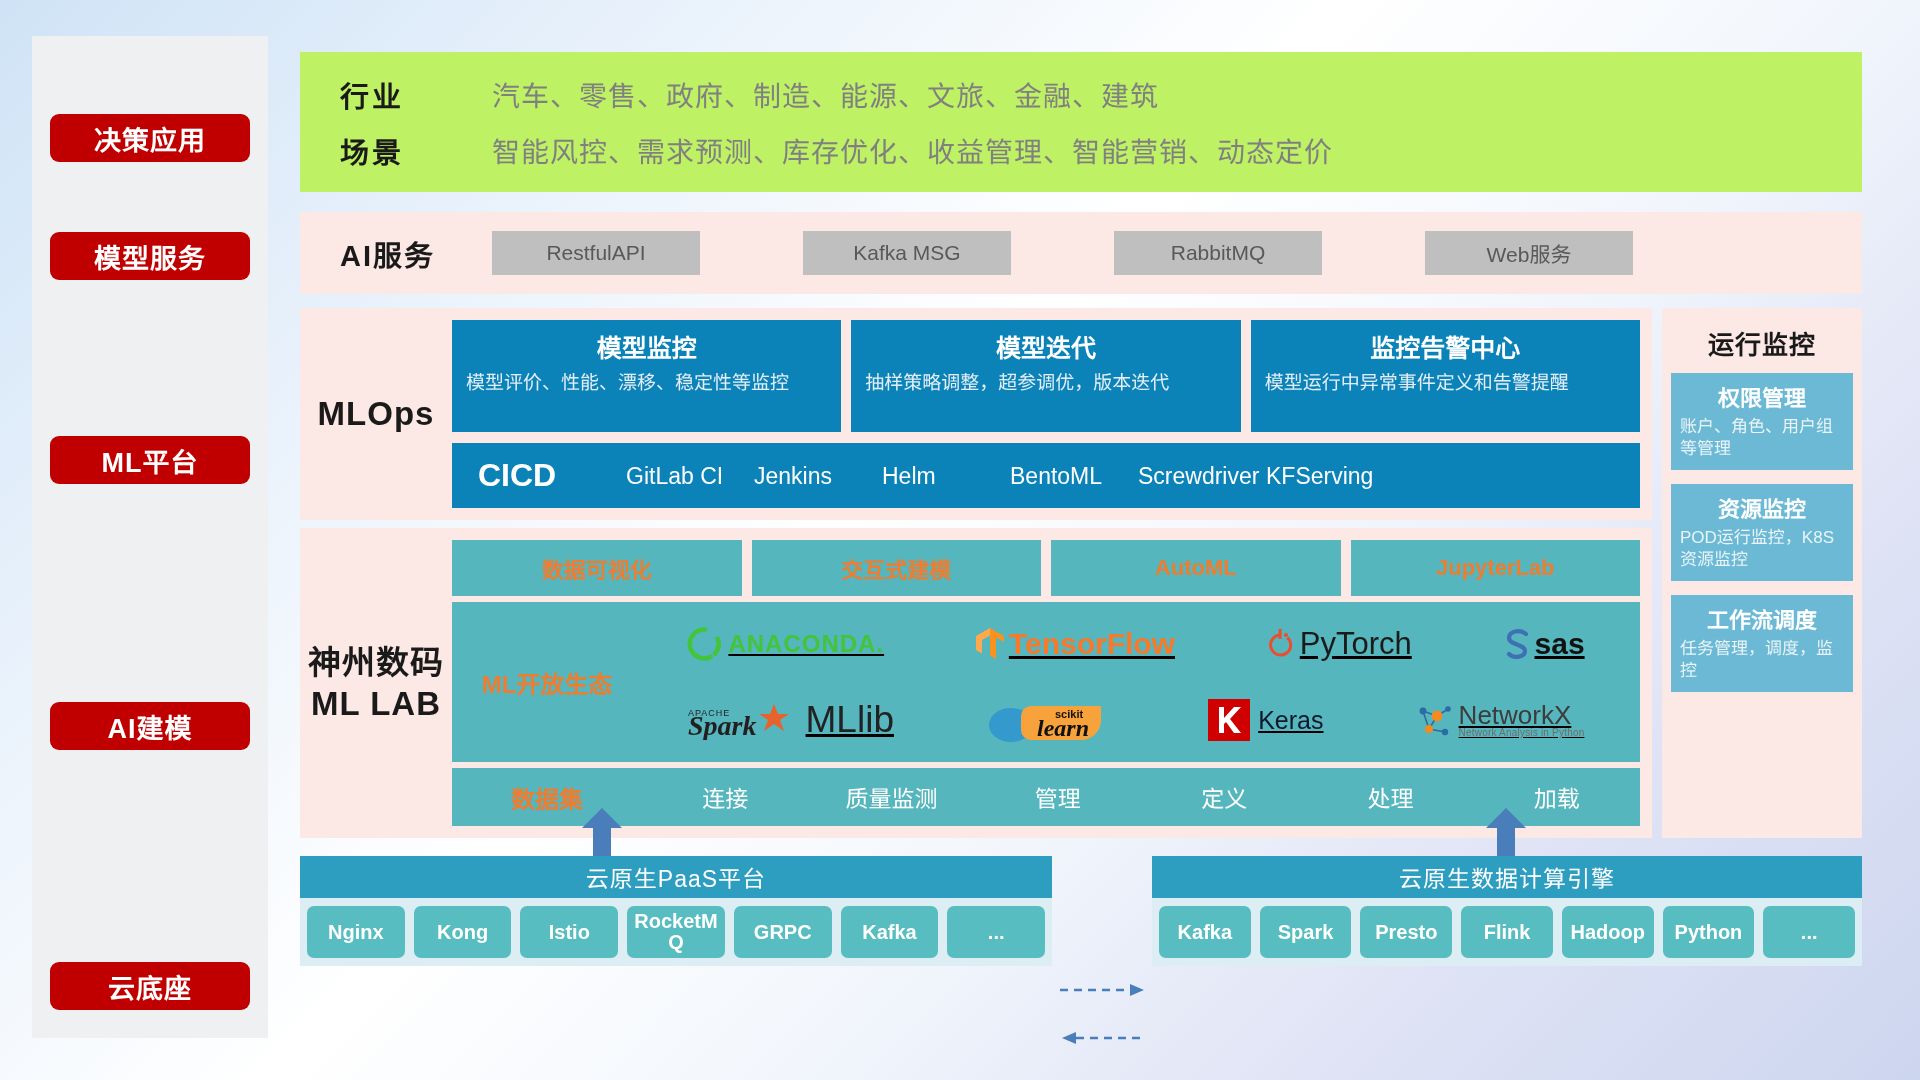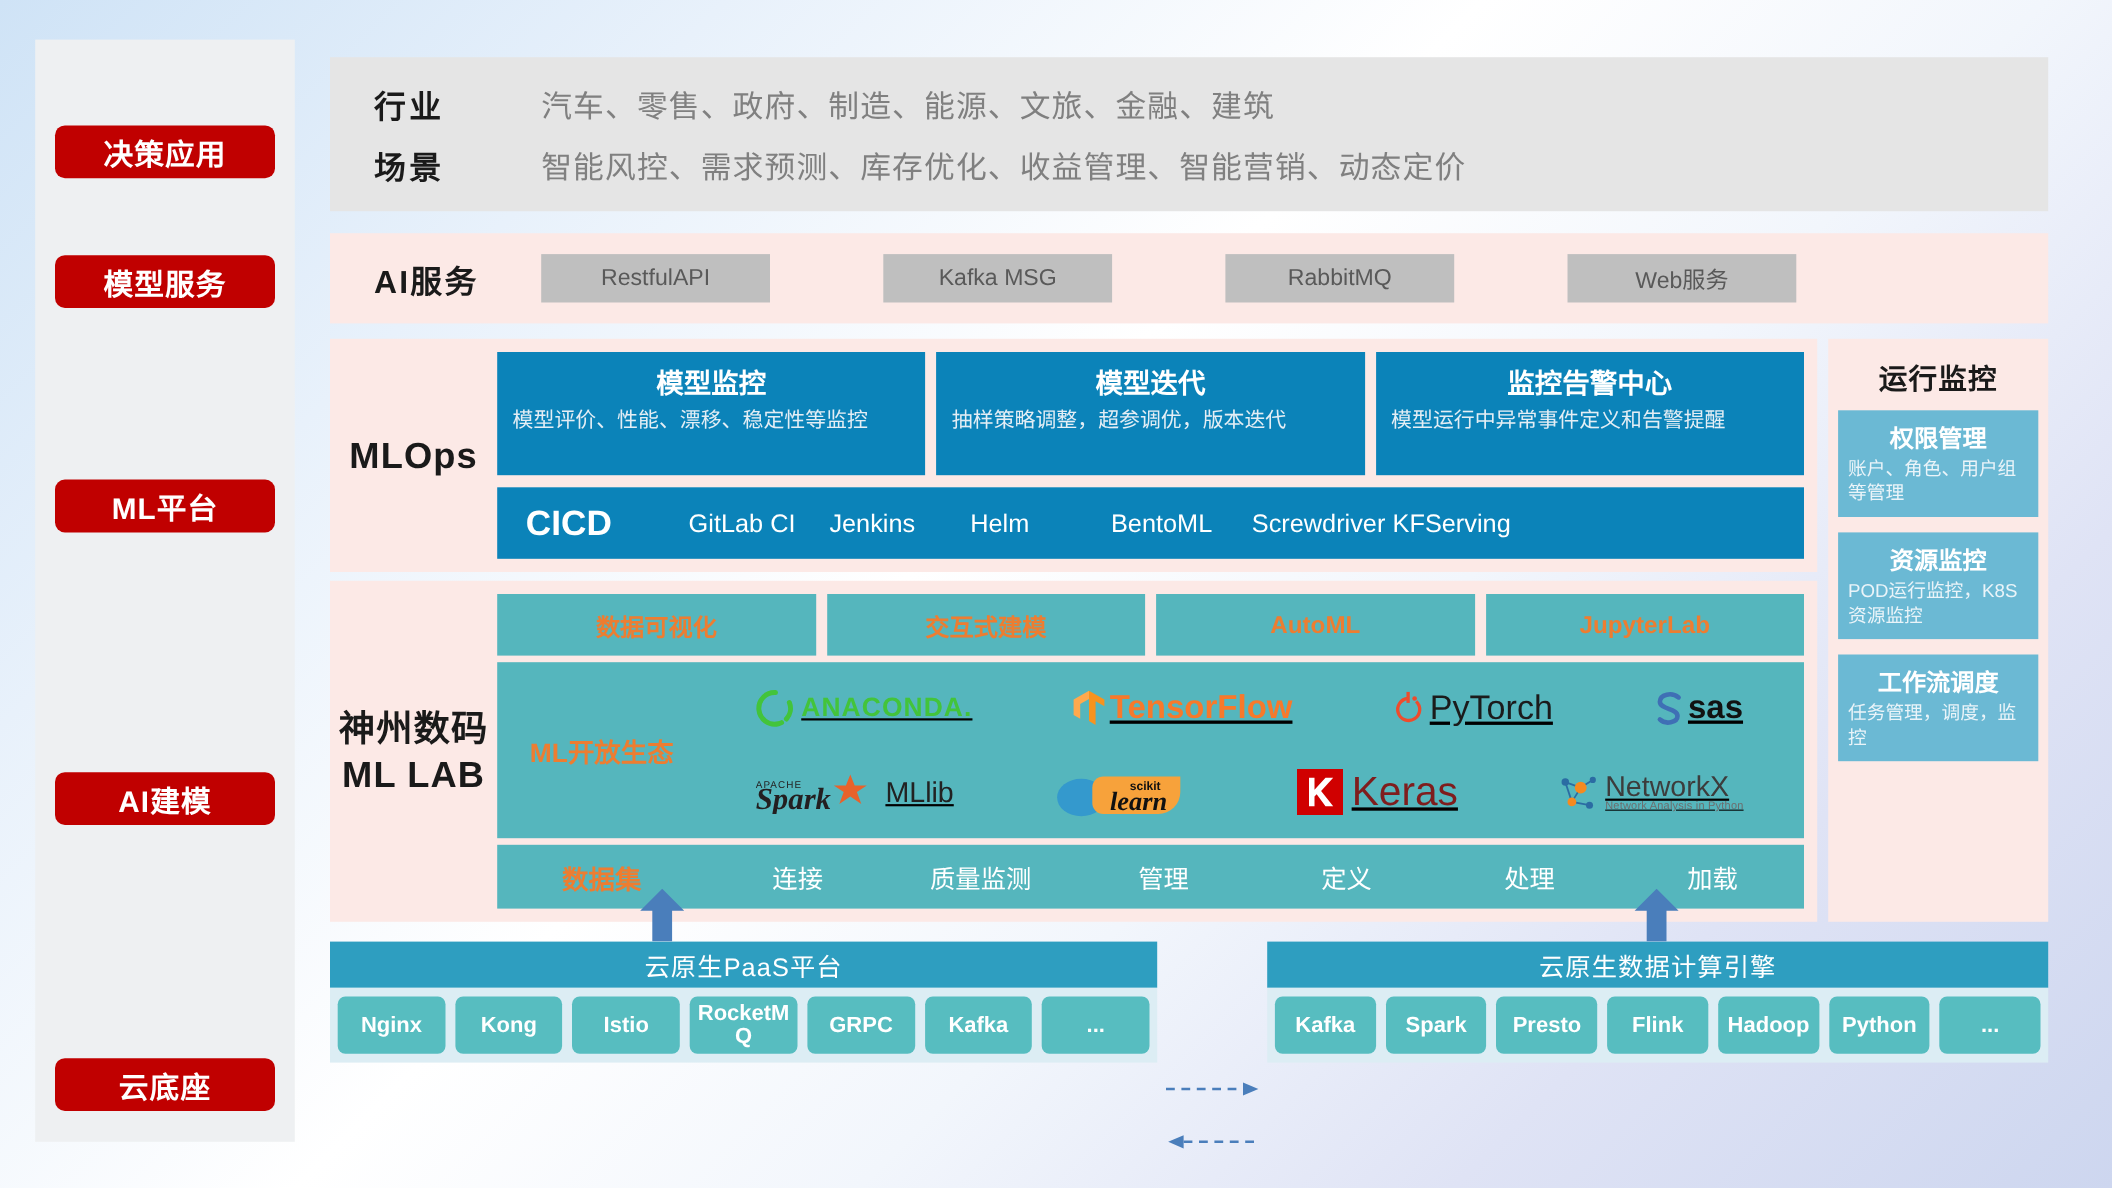--- a/index.html
+++ b/index.html
@@ -31,21 +31,21 @@
   #rail-2 { top: 400px; }
   #rail-3 { top: 666px; }
   #rail-4 { top: 926px; }
 
   
   #main { position: absolute; left: 300px; top: 36px; width: 1588px; height: 1002px; }
 
   
   #band-apps {
     position: absolute; left: 0; top: 16px; width: 1562px; height: 140px;
-    background: #e5e5e5;
+    background: #bef264;
     display: flex; flex-direction: column; justify-content: center;
     padding: 8px 0 8px 40px;
   }
   .app-row { display: flex; align-items: center; height: 56px; }
   .app-key {
     width: 152px; flex: none; font-size: 29px; font-weight: bold; color: #1a1a1a;
     letter-spacing: 3px;
   }
   .app-val { font-size: 28px; color: #808080; letter-spacing: 1px; }
 
@@ -277,38 +277,38 @@
           </div>
 
           <div class="logo-line">
 
             <div style="display:flex;align-items:center;gap:6px;">
               <svg width="112" height="40" viewBox="0 0 112 40">
                 <text x="0" y="16" font-family="Liberation Sans, sans-serif" font-size="9" fill="#231f20" letter-spacing="1">APACHE</text>
                 <text x="0" y="35" font-family="Liberation Serif, serif" font-size="28" font-style="italic" font-weight="bold" fill="#231f20">Spark</text>
                 <path d="M86 4 L90 14 L101 14 L92 20 L96 31 L86 24 L76 31 L80 20 L71 14 L82 14 Z" fill="#e8622b"></path>
               </svg>
-              <span style="color:#222;font-size:26px;">MLlib</span>
+              <span style="color:#222;font-size:37px;">MLlib</span>
             </div>
 
             <div style="display:flex;align-items:center;">
               <svg width="132" height="48" viewBox="0 0 132 48">
                 <ellipse cx="26" cy="29" rx="22" ry="17" fill="#3499cd"></ellipse>
                 <path d="M46 10 h70 a12 12 0 0 1 0 0 v14 a20 20 0 0 1 -20 20 h-50 a10 10 0 0 1 -10 -10 v-14 a10 10 0 0 1 10 -10 z" fill="#f7a23b"></path>
                 <text x="70" y="22" font-family="Liberation Sans, sans-serif" font-size="11" font-weight="bold" fill="#111">scikit</text>
                 <text x="52" y="40" font-family="Liberation Serif, serif" font-size="24" font-style="italic" font-weight="bold" fill="#111">learn</text>
               </svg>
             </div>
 
             <div style="display:flex;align-items:center;gap:8px;">
               <svg width="42" height="42" viewBox="0 0 42 42">
                 <rect x="0" y="0" width="42" height="42" fill="#d00000"></rect>
                 <path d="M11 8 h5 v11 l10 -11 h7 l-11 12 l11 14 h-7 l-8 -11 l-2 2 v9 h-5 z" fill="#ffffff"></path>
               </svg>
-              <span style="color:#7f1d1d;font-size:37px;">Keras</span>
+              <span style="color:#0f172a;font-size:25px;">Keras</span>
             </div>
 
             <div style="display:flex;align-items:center;gap:4px;">
               <svg width="40" height="38" viewBox="0 0 40 38">
                 <line x1="8" y1="10" x2="22" y2="15" stroke="#2b6ca3" stroke-width="1.6"></line>
                 <line x1="22" y1="15" x2="14" y2="28" stroke="#2b6ca3" stroke-width="1.6"></line>
                 <line x1="8" y1="10" x2="14" y2="28" stroke="#2b6ca3" stroke-width="1.6"></line>
                 <line x1="22" y1="15" x2="33" y2="8" stroke="#2b6ca3" stroke-width="1.6"></line>
                 <line x1="14" y1="28" x2="30" y2="31" stroke="#2b6ca3" stroke-width="1.6"></line>
                 <circle cx="8" cy="10" r="3.4" fill="#2b6ca3"></circle>

